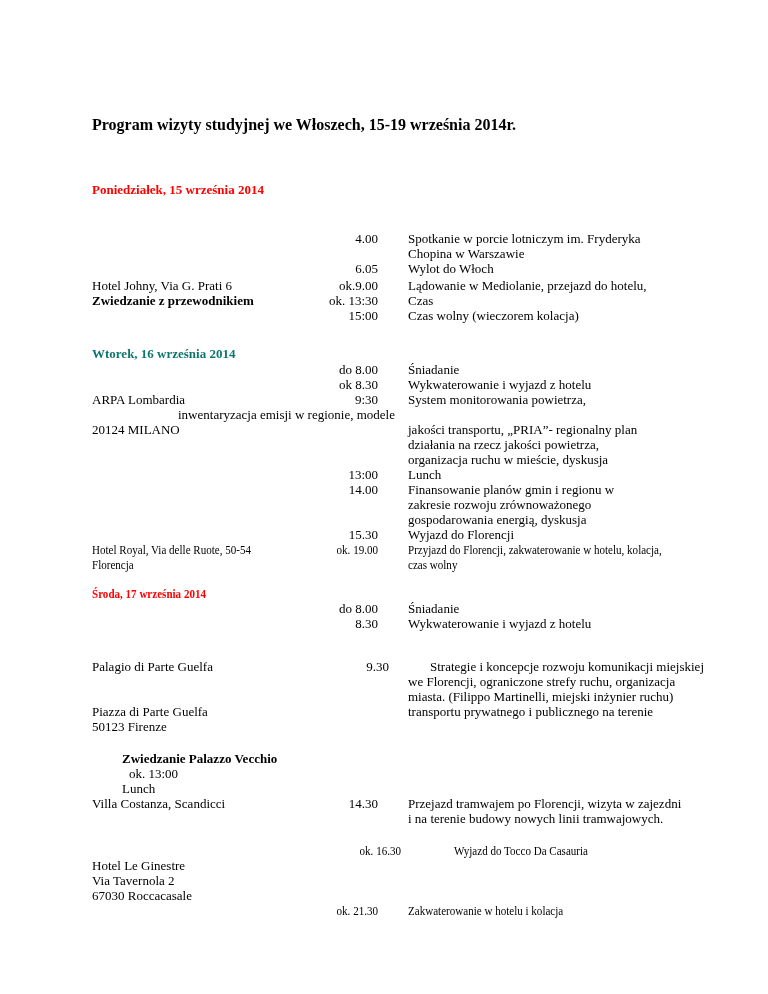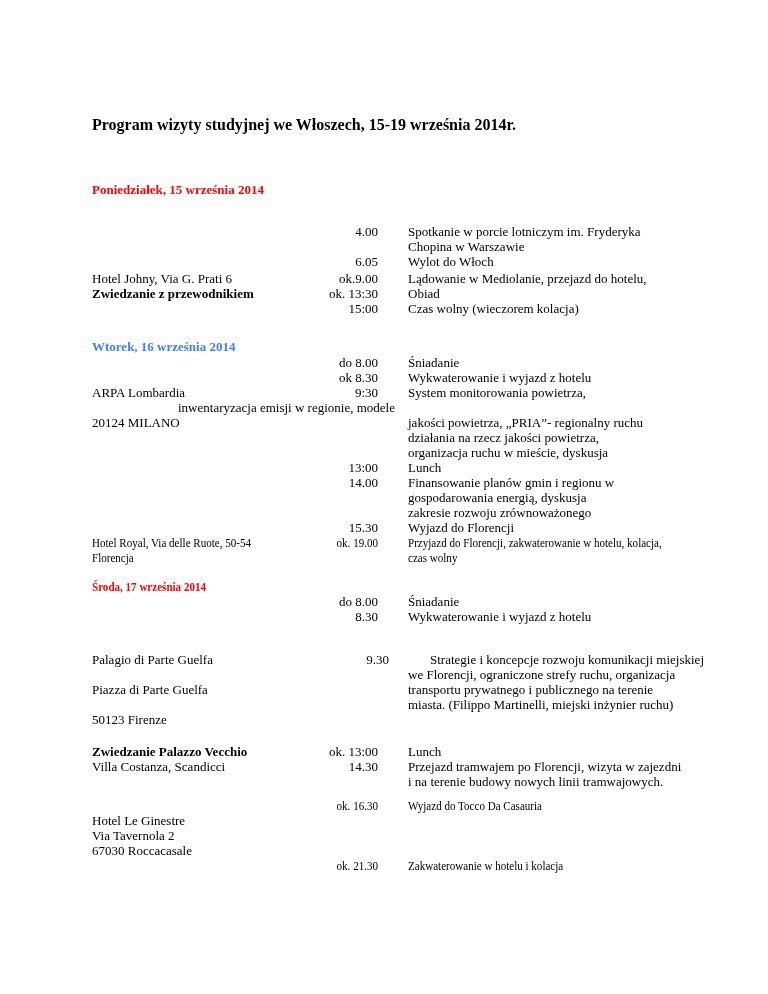--- a/index.html
+++ b/index.html
@@ -61,21 +61,21 @@
 </style>
 </head>
 <body>
 
 <div class="page">
   <div class="doc-title">Program wizyty studyjnej we Włoszech, 15-19 września 2014r.</div>
   <div id="schedule">
       <div class="row" style="margin-top: 28px;">
     <span class="day-heading" style="color: rgb(255, 0, 0); margin-top: 20px;">Poniedziałek, 15 września 2014</span>
   </div>
-      <div class="row" style="margin-top: 27px;">
+      <div class="row" style="margin-top: 34px;">
     <span class="c-left"></span>
     <span class="c-time">4.00</span>
     <span class="c-desc">Spotkanie w porcie lotniczym im. Fryderyka</span>
   </div>
       <div class="row">
     <span class="c-left"></span>
     <span class="c-time"></span>
     <span class="c-desc">Chopina w Warszawie</span>
   </div>
       <div class="row">
@@ -84,29 +84,29 @@
     <span class="c-desc">Wylot do Włoch</span>
   </div>
       <div class="row" style="margin-top: 2px;">
     <span class="c-left">Hotel Johny, Via G. Prati 6</span>
     <span class="c-time">ok.9.00</span>
     <span class="c-desc">Lądowanie w Mediolanie, przejazd do hotelu,</span>
   </div>
       <div class="row">
     <span class="c-left bold">Zwiedzanie z przewodnikiem</span>
     <span class="c-time">ok. 13:30</span>
-    <span class="c-desc">Obiad</span>
+    <span class="c-desc">Czas</span>
   </div>
       <div class="row">
     <span class="c-left"></span>
     <span class="c-time">15:00</span>
     <span class="c-desc">Czas wolny (wieczorem kolacja)</span>
   </div>
       <div class="row" style="margin-top: 23px;">
-    <span class="day-heading" style="color: #3b82f6;">Wtorek, 16 września 2014</span>
+    <span class="day-heading" style="color: #0f766e;">Wtorek, 16 września 2014</span>
   </div>
       <div class="row" style="margin-top: 1px;">
     <span class="c-left"></span>
     <span class="c-time">do 8.00</span>
     <span class="c-desc">Śniadanie</span>
   </div>
       <div class="row">
     <span class="c-left"></span>
     <span class="c-time">ok 8.30</span>
     <span class="c-desc">Wykwaterowanie i wyjazd z hotelu</span>
@@ -116,21 +116,21 @@
     <span class="c-time">9:30</span>
     <span class="c-desc">System monitorowania powietrza,</span>
   </div>
       <div class="row">
     <span class="c-time"></span>
     <span class="c-desc">inwentaryzacja emisji w regionie, modele</span>
   </div>
       <div class="row">
     <span class="c-left">20124 MILANO</span>
     <span class="c-time"></span>
-    <span class="c-desc">jakości powietrza, „PRIA”- regionalny ruchu</span>
+    <span class="c-desc">jakości transportu, „PRIA”- regionalny plan</span>
   </div>
       <div class="row">
     <span class="c-left"></span>
     <span class="c-time"></span>
     <span class="c-desc">działania na rzecz jakości powietrza,</span>
   </div>
       <div class="row">
     <span class="c-left"></span>
     <span class="c-time"></span>
     <span class="c-desc">organizacja ruchu w mieście, dyskusja</span>
@@ -141,26 +141,26 @@
     <span class="c-desc">Lunch</span>
   </div>
       <div class="row">
     <span class="c-left"></span>
     <span class="c-time">14.00</span>
     <span class="c-desc">Finansowanie planów gmin i regionu w</span>
   </div>
       <div class="row">
     <span class="c-left"></span>
     <span class="c-time"></span>
+    <span class="c-desc">zakresie rozwoju zrównoważonego</span>
+  </div>
+      <div class="row">
+    <span class="c-left"></span>
+    <span class="c-time"></span>
     <span class="c-desc">gospodarowania energią, dyskusja</span>
-  </div>
-      <div class="row">
-    <span class="c-left"></span>
-    <span class="c-time"></span>
-    <span class="c-desc">zakresie rozwoju zrównoważonego</span>
   </div>
       <div class="row">
     <span class="c-left"></span>
     <span class="c-time">15.30</span>
     <span class="c-desc">Wyjazd do Florencji</span>
   </div>
       <div class="row" style="">
     <span class="c-left narrow-l">Hotel Royal, Via delle Ruote, 50-54</span>
     <span class="c-time narrow-r">ok. 19.00</span>
     <span class="c-desc narrow-l">Przyjazd do Florencji, zakwaterowanie w hotelu, kolacja,</span>
@@ -187,50 +187,50 @@
     <span class="c-left">Palagio di Parte Guelfa</span>
     <span class="c-time">9.30</span>
     <span class="c-desc">Strategie i koncepcje rozwoju komunikacji miejskiej</span>
   </div>
       <div class="row">
     <span class="c-left"></span>
     <span class="c-time"></span>
     <span class="c-desc">we Florencji, ograniczone strefy ruchu, organizacja</span>
   </div>
       <div class="row">
+    <span class="c-left"></span>
+    <span class="c-time"></span>
+    <span class="c-desc">miasta. (Filippo Martinelli, miejski inżynier ruchu)</span>
+  </div>
+      <div class="row">
     <span class="c-left">Piazza di Parte Guelfa</span>
     <span class="c-time"></span>
     <span class="c-desc">transportu prywatnego i publicznego na terenie</span>
   </div>
       <div class="row">
-    <span class="c-left"></span>
-    <span class="c-time"></span>
-    <span class="c-desc">miasta. (Filippo Martinelli, miejski inżynier ruchu)</span>
-  </div>
-      <div class="row">
     <span class="c-left">50123 Firenze</span>
     <span class="c-time"></span>
     <span class="c-desc"></span>
   </div>
-      <div class="row" style="margin-top: 17px;">
+      <div class="row" style="margin-top: 17px; flex-direction: column;">
     <span class="c-left bold">Zwiedzanie Palazzo Vecchio</span>
     <span class="c-time">ok. 13:00</span>
     <span class="c-desc">Lunch</span>
   </div>
       <div class="row">
     <span class="c-left">Villa Costanza, Scandicci</span>
     <span class="c-time">14.30</span>
     <span class="c-desc">Przejazd tramwajem po Florencji, wizyta w zajezdni</span>
   </div>
       <div class="row">
     <span class="c-left"></span>
     <span class="c-time"></span>
     <span class="c-desc">i na terenie budowy nowych linii tramwajowych.</span>
   </div>
-      <div class="row" style="margin-top: 9px;">
+      <div class="row" style="margin-top: 17px; gap: 23px;">
     <span class="c-left narrow-l"></span>
     <span class="c-time narrow-r">ok. 16.30</span>
     <span class="c-desc narrow-l">Wyjazd do Tocco Da Casauria</span>
   </div>
       <div class="row">
     <span class="c-left">Hotel Le Ginestre</span>
     <span class="c-time"></span>
     <span class="c-desc"></span>
   </div>
       <div class="row">

